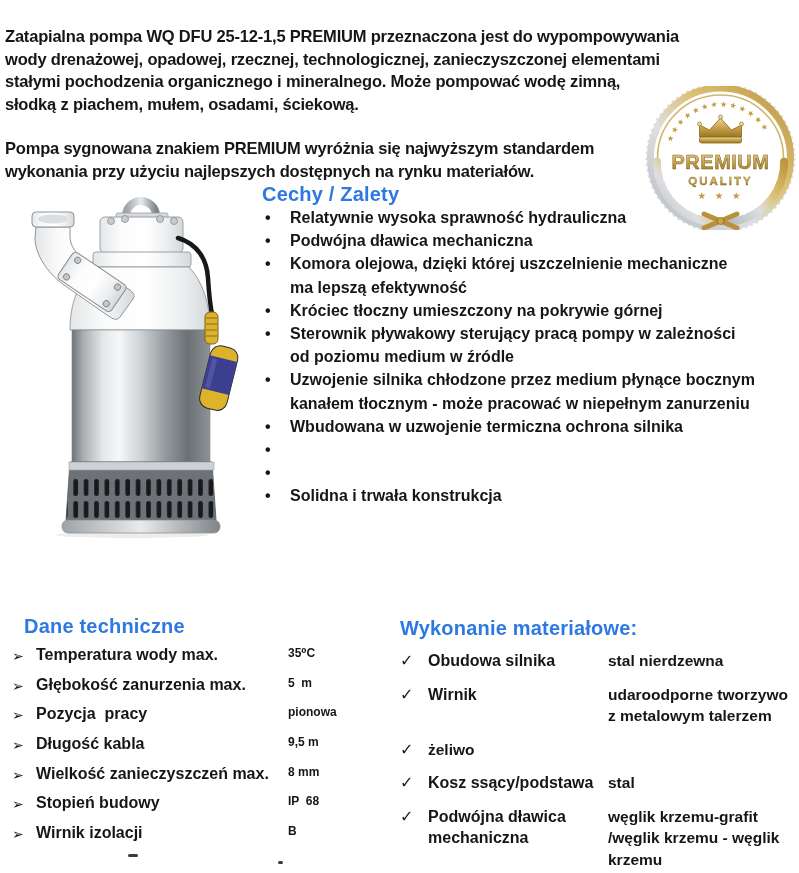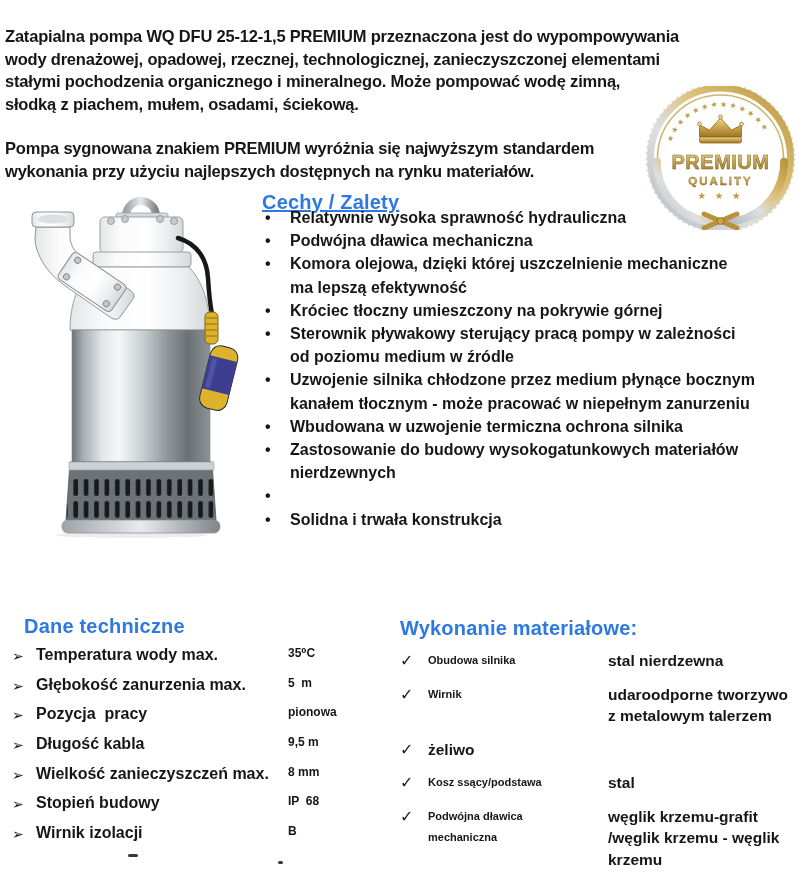--- a/index.html
+++ b/index.html
@@ -13,38 +13,38 @@
   .abs { position:absolute; }
 
   .intro { left:5px; top:3px; width:766px; font-size:16.5px; line-height:22.4px;
            letter-spacing:-0.2px; white-space:pre-line; }
   .intro p { white-space:pre-line; }
 
   .badge-wrap { left:642px; top:86px; width:157px; height:144px; }
   .pump-wrap  { left:8px;  top:186px; width:244px; height:352px; }
 
   .sec-title { font-size:20px; color:var(--heading); letter-spacing:0.2px; }
-  .features-title { left:262px; top:191px;text-decoration:underline; }
+  .features-title { left:262px; top:183px; }
   .features-list { left:262px; top:206px; width:526px; list-style:none; }
   .features-list li { display:flex; font-size:16px; line-height:23.2px; }
   .feat-bullet { flex:0 0 28px; text-align:left; padding-left:3px; }
   .feat-text { white-space:pre-line; }
 
   .tech-title { left:24px; top:615px; }
   .tech-rows { left:8px; top:646px; width:382px; }
   .tech-row { display:flex; height:29.7px; align-items:flex-start; }
   .tech-arrow { flex:0 0 28px; padding-left:4px; font-size:14px; line-height:20px; }
   .tech-label { flex:0 0 252px; font-size:16px; white-space:pre; }
   .tech-value { font-size:12px; white-space:pre; }
 
   .mat-title { left:400px; top:617px; }
   .mat-rows { left:400px; top:650px; width:394px; }
   .mat-row { display:flex; margin-bottom:12px; align-items:flex-start; }
   .mat-check { flex:0 0 28px; font-size:16px; line-height:21.5px; }
-  .mat-part { flex:0 0 180px; font-size:11px; line-height:21.5px; white-space:pre-line; }
+  .mat-part { flex:0 0 180px; font-size:16px; line-height:21.5px; white-space:pre-line; }
   .mat-material { flex:1; font-size:15.5px; line-height:21.5px; white-space:pre-line; }
 
   .speck { position:absolute; background:#3a3a3a; border-radius:2px; }
   .speck1 { left:128px; top:854px; width:10px; height:3px; }
   .speck2 { left:278px; top:861px; width:5px; height:3px; }
 </style>
 </head>
 <body>
 
 <div class="page">
@@ -204,22 +204,20 @@
         <span class="feat-bullet">•</span>
         <span class="feat-text">Uzwojenie silnika chłodzone przez medium płynące bocznym
 kanałem tłocznym - może pracować w niepełnym zanurzeniu</span>
       </li>
       <li>
         <span class="feat-bullet">•</span>
         <span class="feat-text">Wbudowana w uzwojenie termiczna ochrona silnika</span>
       </li>
       <li>
         <span class="feat-bullet">•</span>
-        <span class="feat-text">Zastosowanie do budowy wysokogatunkowych materiałów
-nierdzewnych</span>
       </li>
       <li>
         <span class="feat-bullet">•</span>
       </li>
       <li>
         <span class="feat-bullet">•</span>
         <span class="feat-text">Solidna i trwała konstrukcja</span>
       </li>
     </ul>
 

